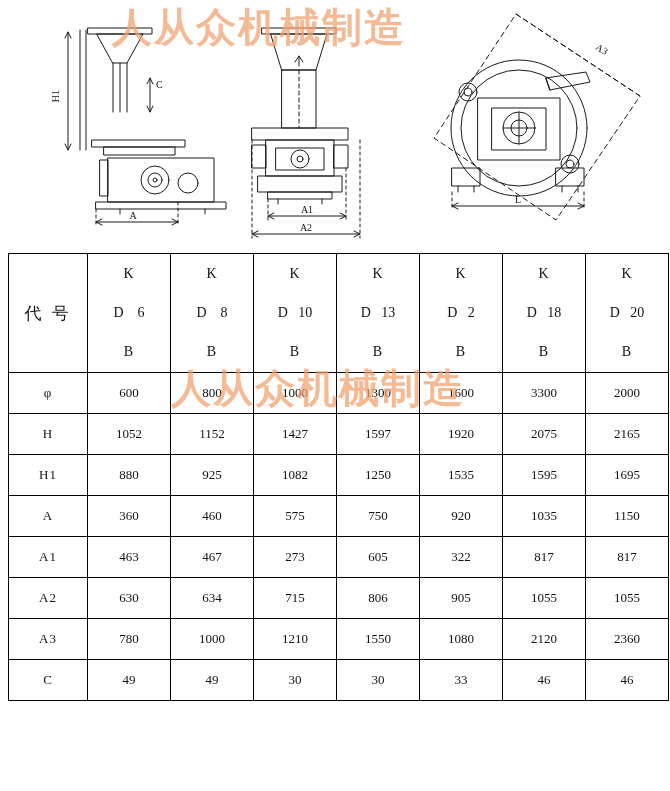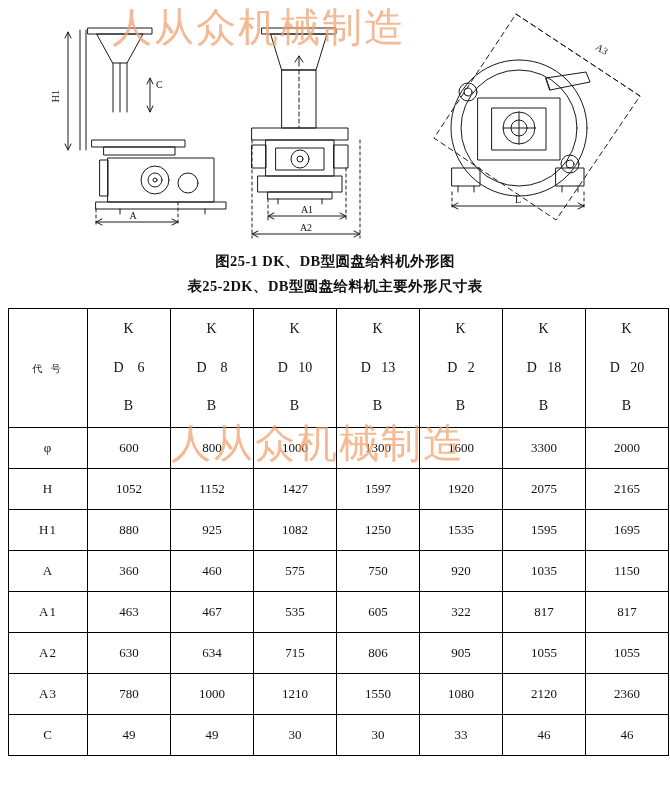--- a/index.html
+++ b/index.html
@@ -64,21 +64,21 @@
     font-family: "Liberation Serif", "DejaVu Serif", serif;
   }
   table.dims tr.head td {
     height: 118px;
     padding: 0;
   }
   .col-code { width: 78px; }
   .col-data { width: 82px; }
 
   .head-code {
-    font-size: 10px;
+    font-size: 17px;
     letter-spacing: 3px;
   }
   .head-stack {
     display: flex;
     flex-direction: column;
     justify-content: space-around;
     align-items: center;
     height: 116px;
     font-size: 14px;
   }
@@ -93,21 +93,21 @@
   }
   .rowlabel {
     font-size: 14px;
     letter-spacing: 1px;
   }
 
   
   .wm {
     position: absolute;
     font-family: "DejaVu Sans", "Liberation Sans", sans-serif;
-    font-weight: normal;
+    font-weight: bold;
     color: #e8a97f;
     opacity: 0.78;
     white-space: nowrap;
     pointer-events: none;
     letter-spacing: 2px;
   }
   .wm-1 {
     top: 108px;
     left: 163px;
     font-size: 40px;
@@ -264,24 +264,20 @@
         <text x="600" y="52" transform="rotate(33 600 52)" text-anchor="middle">A3</text>
         <text x="518" y="203" text-anchor="middle">L</text>
       </g>
     </svg>
 
     <div class="wm wm-2">
       <span class="wm-inner">人从众机械制造</span>
     </div>
   </div>
 
-  <div class="captions">
-    <div class="caption">图25-1 DK、DB型圆盘给料机外形图</div>
-    <div class="caption">表25-2DK、DB型圆盘给料机主要外形尺寸表</div>
-  </div>
 
   <div class="table-wrap">
     <table class="dims">
       <tbody>
         <tr class="head">
           <td class="col-code">
             <span class="head-code">代  号</span>
           </td>
           <td class="col-data">
             <div class="head-stack">
@@ -371,21 +367,21 @@
           <td>575</td>
           <td>750</td>
           <td>920</td>
           <td>1035</td>
           <td>1150</td>
         </tr>
         <tr>
           <td class="rowlabel">A1</td>
           <td>463</td>
           <td>467</td>
-          <td>535</td>
+          <td>273</td>
           <td>605</td>
           <td>322</td>
           <td>817</td>
           <td>817</td>
         </tr>
         <tr>
           <td class="rowlabel">A2</td>
           <td>630</td>
           <td>634</td>
           <td>715</td>

